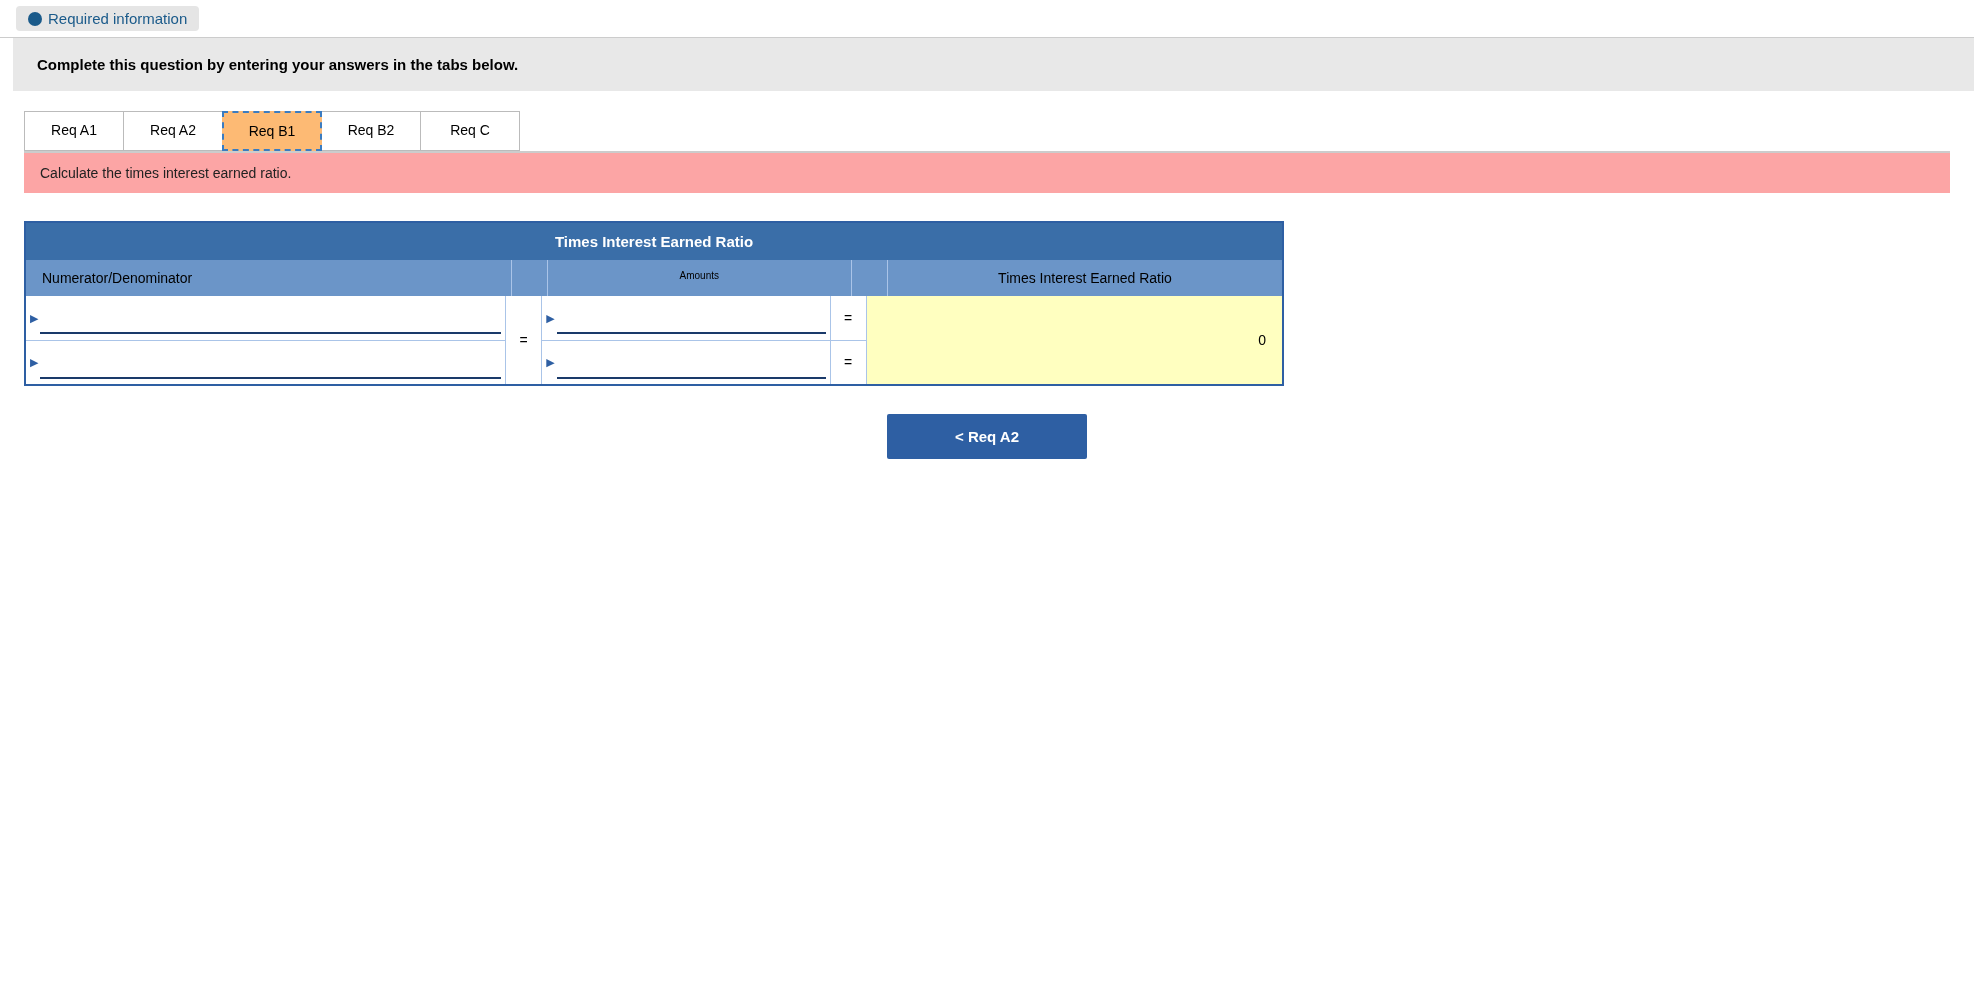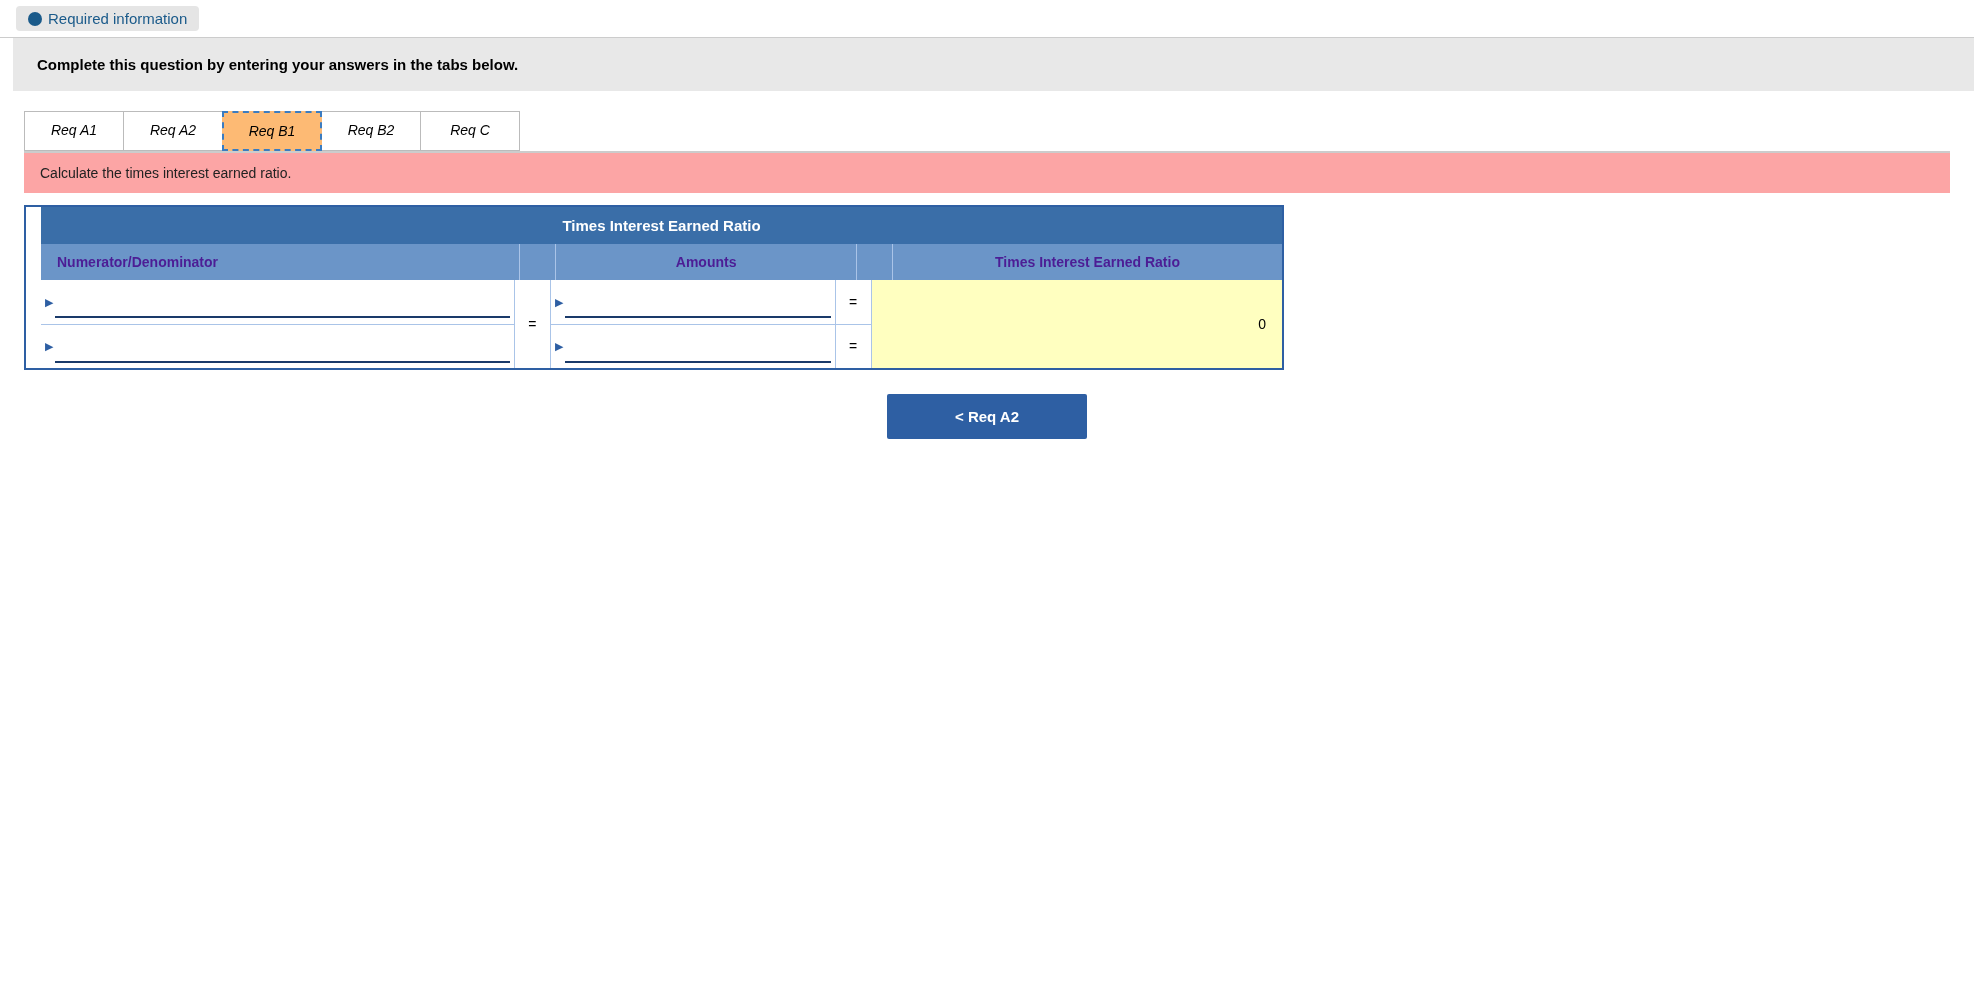--- a/index.html
+++ b/index.html
@@ -58,59 +58,57 @@
 
     .tab {
       padding: 10px 12px;
       border: 1px solid #bbb;
       background: #fff;
       cursor: pointer;
       font-size: 14px;
       min-width: 100px;
       text-align: center;
       margin-right: -1px;
-      font-style: italic;
     }
 
     .tab.active {
       border: 2px dashed #3a7cc1;
       background: #fdba74;
       font-weight: normal;
       z-index: 1;
     }
 
     .tab-content-description {
       background: #fca5a5;
       padding: 12px 16px;
       font-size: 14px;
       color: #222;
       margin-top: 0;
     }
 
     .table-container {
-      margin: 12px 24px;
+      margin: 28px 24px;
       border: 2px solid #2e5fa3;
       max-width: 1260px;
-      padding-left: 15px;
     }
 
     .table-title-row {
       background: #3a6ea8;
       color: white;
       text-align: center;
       font-weight: bold;
       font-size: 15px;
       padding: 10px;
     }
 
     .table-header-row {
       display: flex;
       background: #6b95c8;
-      color: #4c1d95;
-      font-weight: bold;
+      color: #000000;
+      font-weight: normal;
     }
 
     .col-num-denom {
       flex: 5;
       padding: 10px 16px;
       border-right: 1px solid #aac4e8;
       font-size: 14px;
     }
 
     .col-eq {
@@ -120,21 +118,21 @@
       justify-content: center;
       border-right: 1px solid #aac4e8;
       font-size: 14px;
     }
 
     .col-amounts {
       flex: 3;
       padding: 10px 16px;
       border-right: 1px solid #aac4e8;
       text-align: center;
-      font-size: 14px;
+      font-size: 10px;
     }
 
     .col-eq2 {
       width: 36px;
       display: flex;
       align-items: center;
       justify-content: center;
       border-right: 1px solid #aac4e8;
       font-size: 14px;
     }

